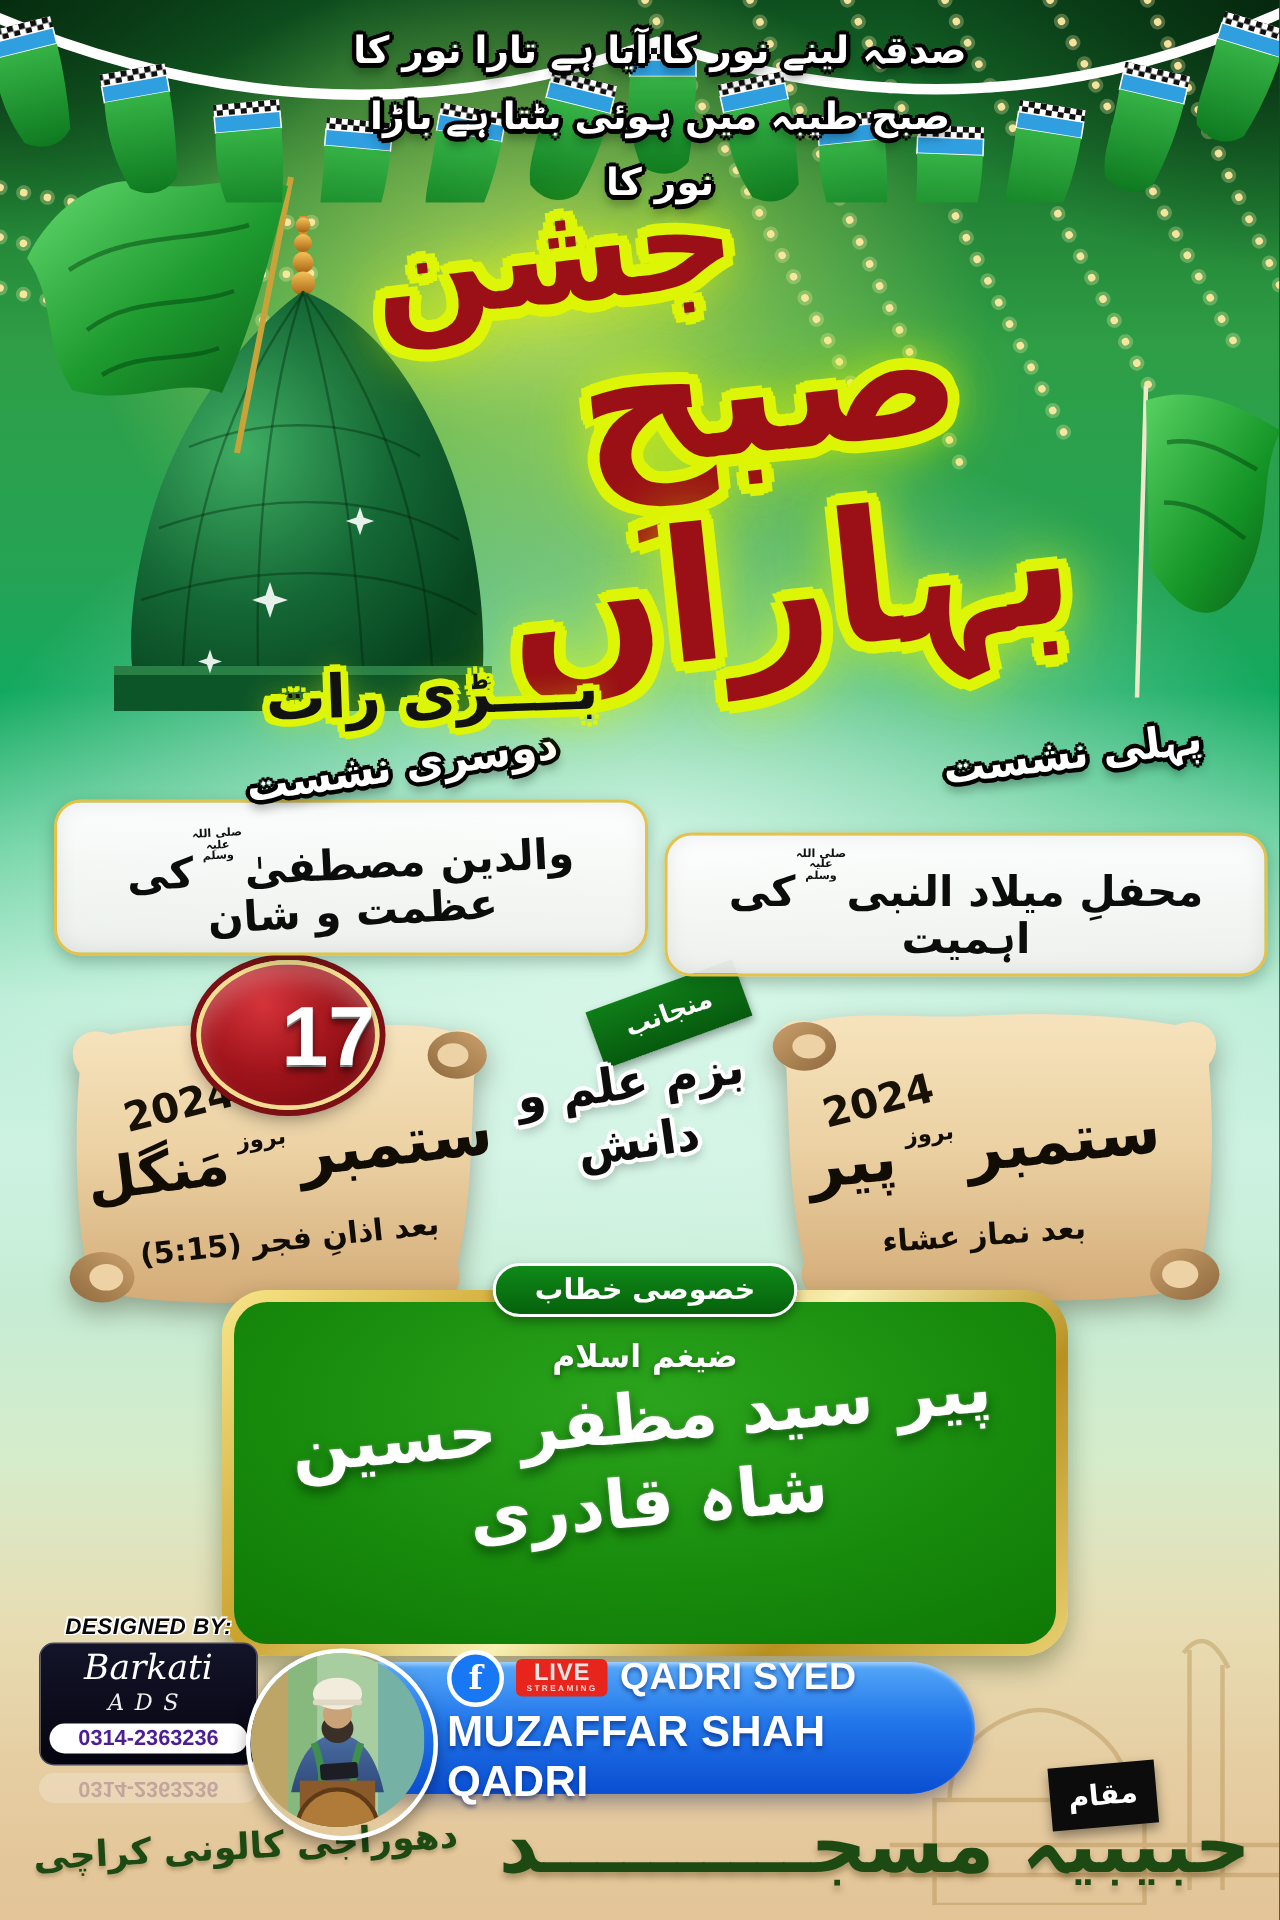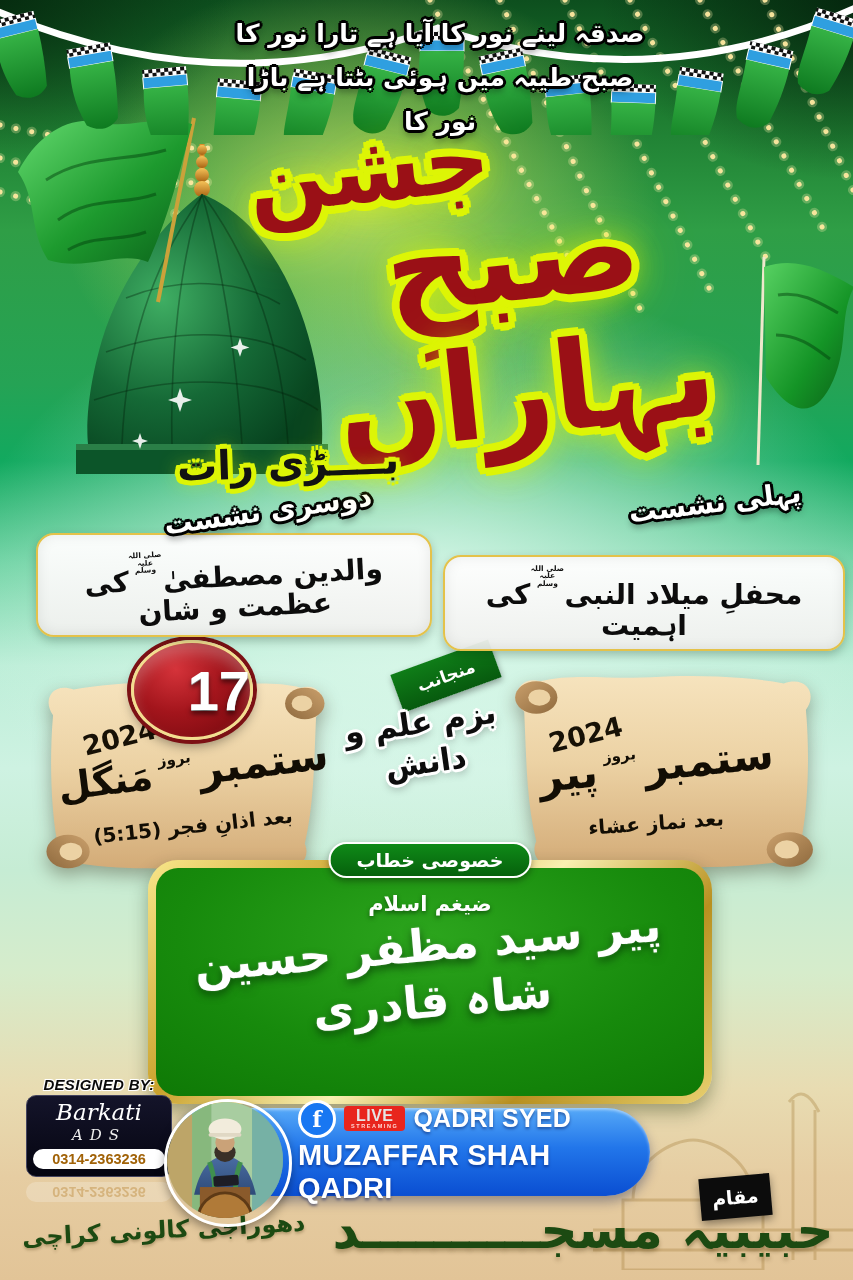--- a/index.html
+++ b/index.html
@@ -97,21 +97,21 @@
   .designer{left:26px;top:1076px;width:146px;text-align:center;z-index:22;
     font-family:"Liberation Sans",sans-serif;}
   .designer .hd{font-size:15px;font-weight:900;color:#090909;letter-spacing:.3px;
     text-shadow:-1px -1px 0 #fff,1px -1px 0 #fff,-1px 1px 0 #fff,1px 1px 0 #fff;font-style:italic;}
   .designer .box{margin-top:2px;background:linear-gradient(180deg,#14142a,#050510);
     border:1px solid #44445f;border-radius:10px;padding:5px 6px 7px;}
   .designer .brand{font-family:"DejaVu Serif",serif;font-style:italic;font-size:23px;color:#fff;line-height:1;}
   .designer .brand2{font-family:"DejaVu Serif",serif;font-style:italic;font-size:15px;color:#eee;
     letter-spacing:7px;margin-top:2px;}
   .designer .phone{margin-top:5px;background:#fff;border-radius:11px;font-size:14.5px;font-weight:bold;
-    color:#a16207;padding:2px 0;}
+    color:#4c1d95;padding:2px 0;}
   .designer .refl{transform:scaleY(-1);opacity:.22;margin-top:2px;filter:blur(.4px);}
   
   .live-strip{left:178px;top:1108px;width:472px;height:88px;z-index:21;
     border-radius:26px 46px 46px 26px;
     background:linear-gradient(180deg,#56a9f8 0%,#2276ea 45%,#0a4ed2 100%);
     box-shadow:0 6px 12px rgba(0,20,80,.35), inset 0 2px 3px rgba(255,255,255,.45);
     display:flex;flex-direction:column;justify-content:center;padding-left:120px;box-sizing:border-box;
     font-family:"Liberation Sans",sans-serif;}
   .live-l1{display:flex;align-items:center;gap:8px;}
   .fb{width:32px;height:32px;border-radius:50%;background:#1877f2;border:3px solid #fff;

